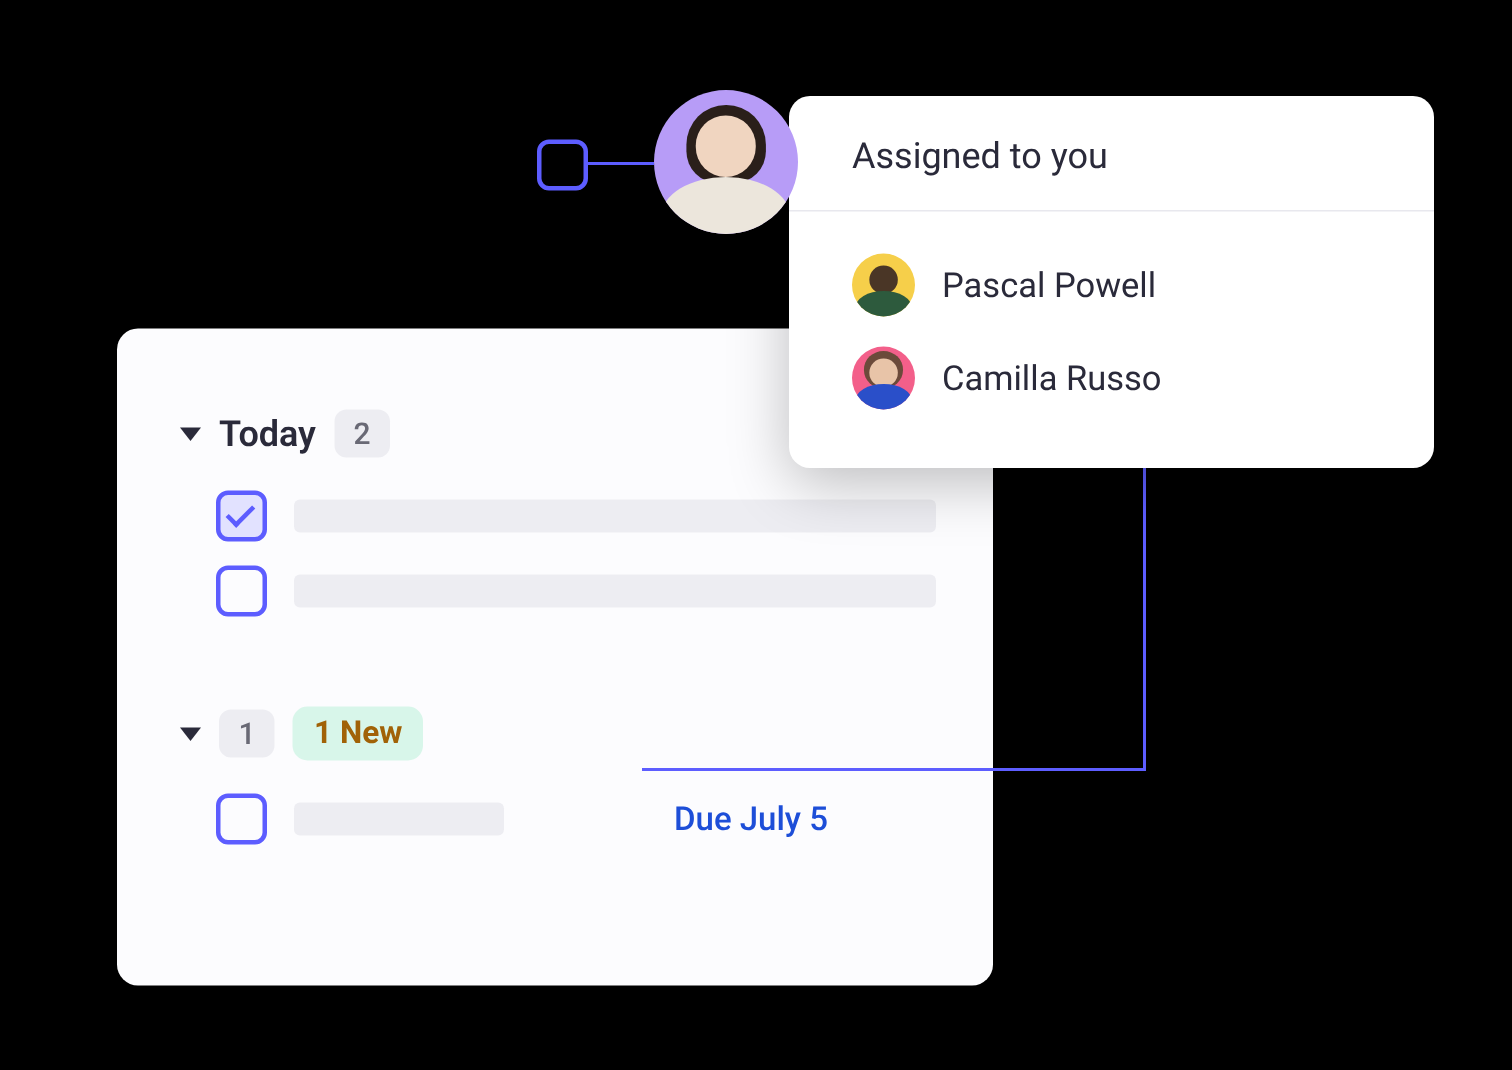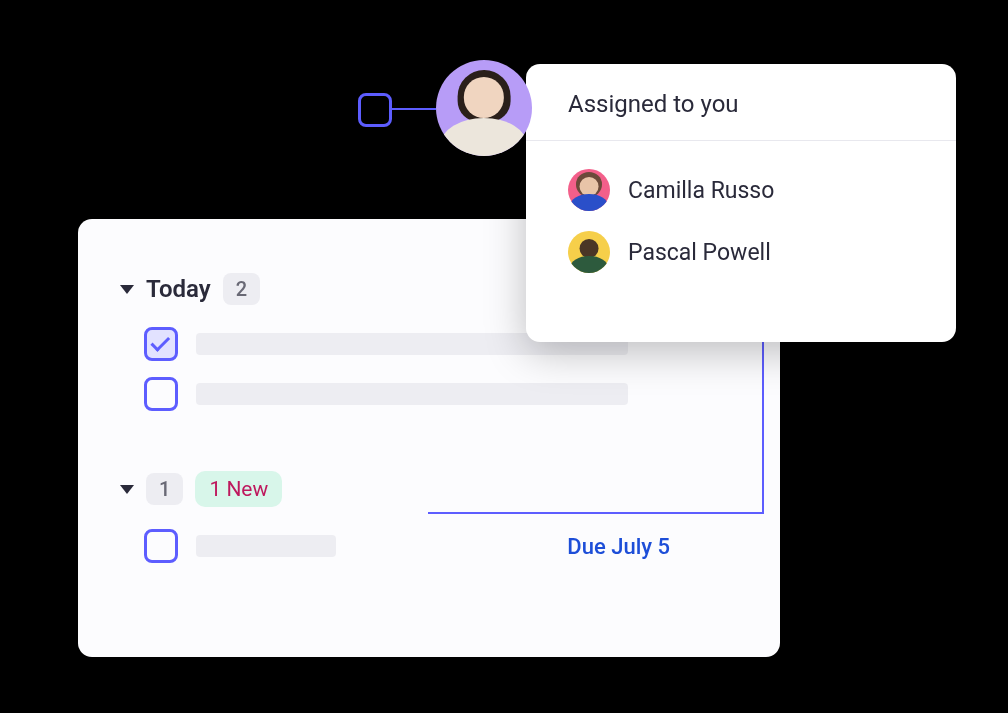--- a/index.html
+++ b/index.html
@@ -8,21 +8,21 @@
       width: 1008px;
       height: 713px;
       font-family: -apple-system, BlinkMacSystemFont, 'Segoe UI', Roboto, sans-serif;
       position: relative;
       overflow: hidden;
     }
     .tasks-panel {
       position: absolute;
       left: 78px;
       top: 219px;
-      width: 702px;
+      width: 584px;
       height: 438px;
       background: #fcfcfe;
       border-radius: 14px;
       box-shadow: 0 10px 40px rgba(0,0,0,0.25);
       padding: 54px 38px;
     }
     .section-header {
       display: flex;
       align-items: center;
       gap: 12px;
@@ -44,23 +44,23 @@
     .count-pill {
       background: #ededf2;
       color: #696975;
       font-size: 20px;
       font-weight: 500;
       padding: 4px 13px;
       border-radius: 8px;
     }
     .new-pill {
       background: #d8f6ea;
-      color: #be185d;
+      color: #a16207;
       font-size: 21px;
-      font-weight: 400;
+      font-weight: 700;
       padding: 6px 14px;
       border-radius: 10px;
       text-align: center;
     }
     .task-row {
       display: flex;
       align-items: center;
       gap: 18px;
       padding-left: 28px;
       margin-bottom: 16px;
@@ -98,21 +98,21 @@
       color: #1d4ed8;
       margin-left: auto;
       margin-right: 72px;
     }
     .section-gap { height: 44px; }
     .assignee-panel {
       position: absolute;
       left: 526px;
       top: 64px;
       width: 430px;
-      height: 278px;
+      height: 248px;
       background: #ffffff;
       border-radius: 14px;
       box-shadow: 0 10px 40px rgba(0,0,0,0.25);
     }
     .assignee-header {
       padding: 26px 42px 22px 42px;
       border-bottom: 1px solid #e8e8ee;
       font-size: 24px;
       font-weight: 400;
       color: #2a2a3a;
@@ -277,28 +277,28 @@
   </div>
 </div>
 
 <div class="connector-l"></div>
 <div class="connector-v"></div>
 
 <div class="assignee-panel">
   <div class="assignee-header">Assigned to you</div>
   <div class="assignee-list">
     <div class="assignee-item">
+      <div class="avatar-sm yellow">
+        <div class="head"></div>
+        <div class="body"></div>
+      </div>
+      <div class="assignee-name">Pascal Powell</div>
+    </div>
+    <div class="assignee-item">
       <div class="avatar-sm pink">
         <div class="hair"></div>
         <div class="head"></div>
         <div class="body"></div>
       </div>
       <div class="assignee-name">Camilla Russo</div>
     </div>
-    <div class="assignee-item">
-      <div class="avatar-sm yellow">
-        <div class="head"></div>
-        <div class="body"></div>
-      </div>
-      <div class="assignee-name">Pascal Powell</div>
-    </div>
   </div>
 </div>
 
 </body></html>

